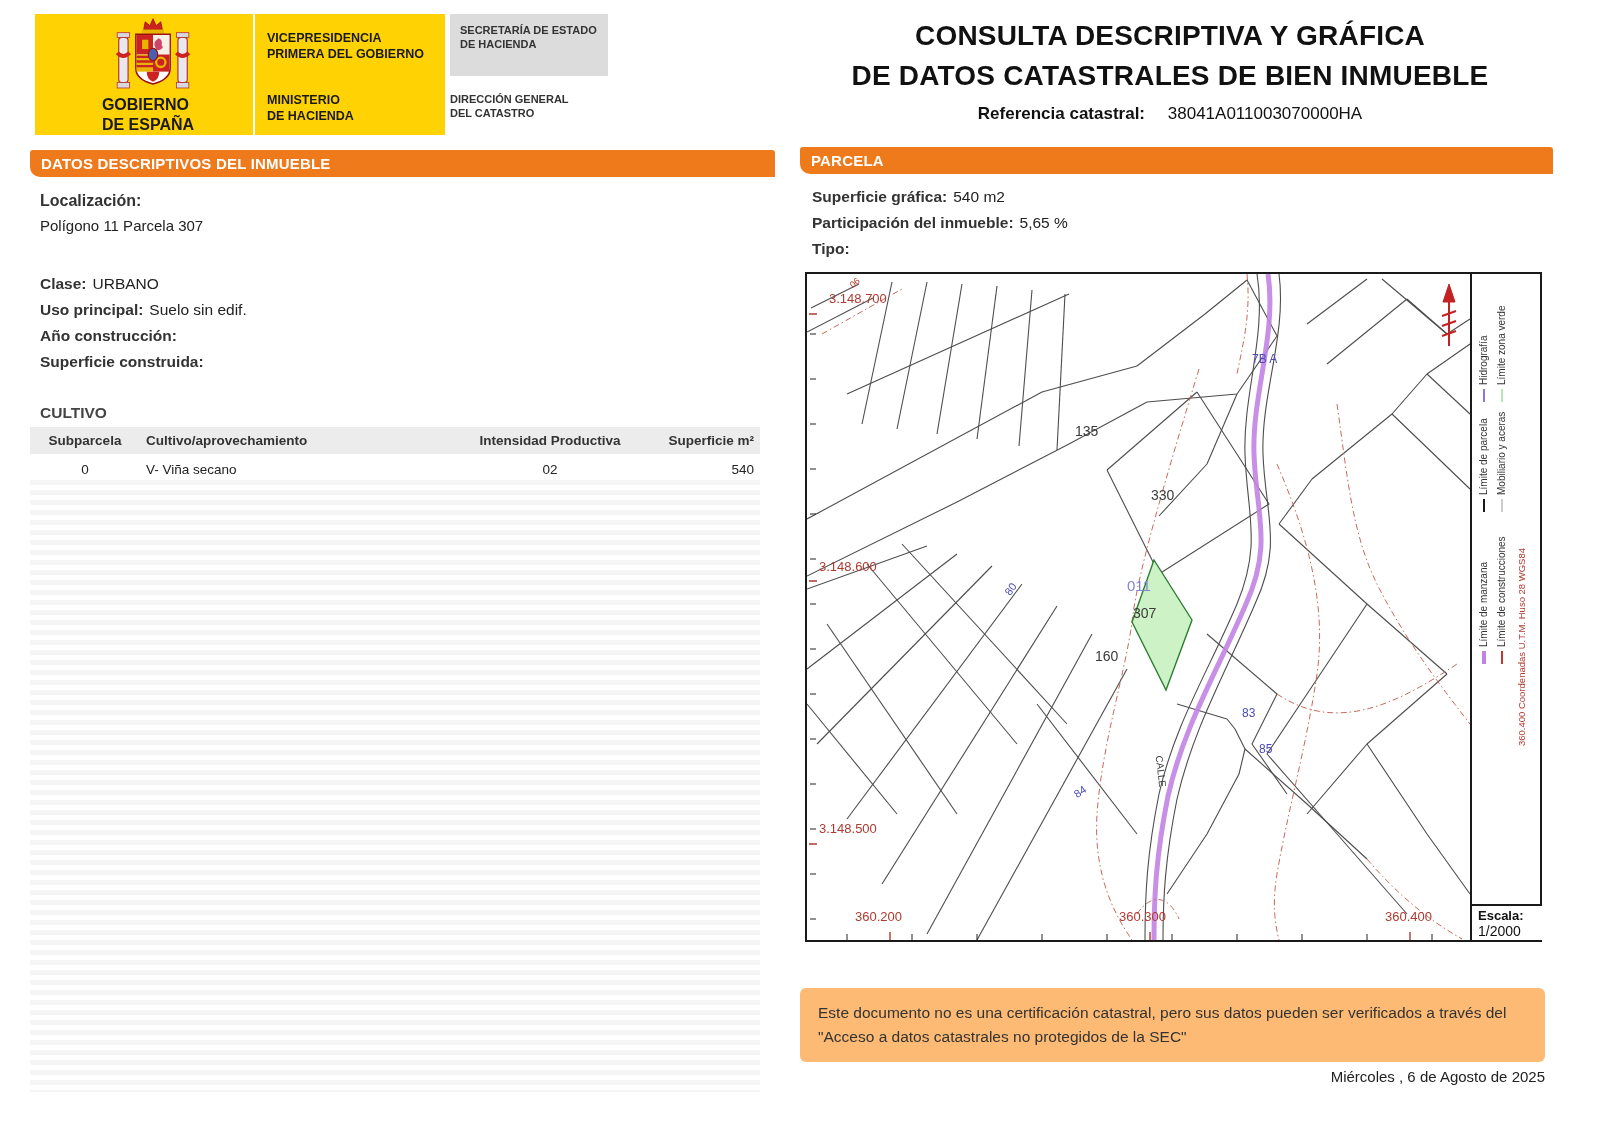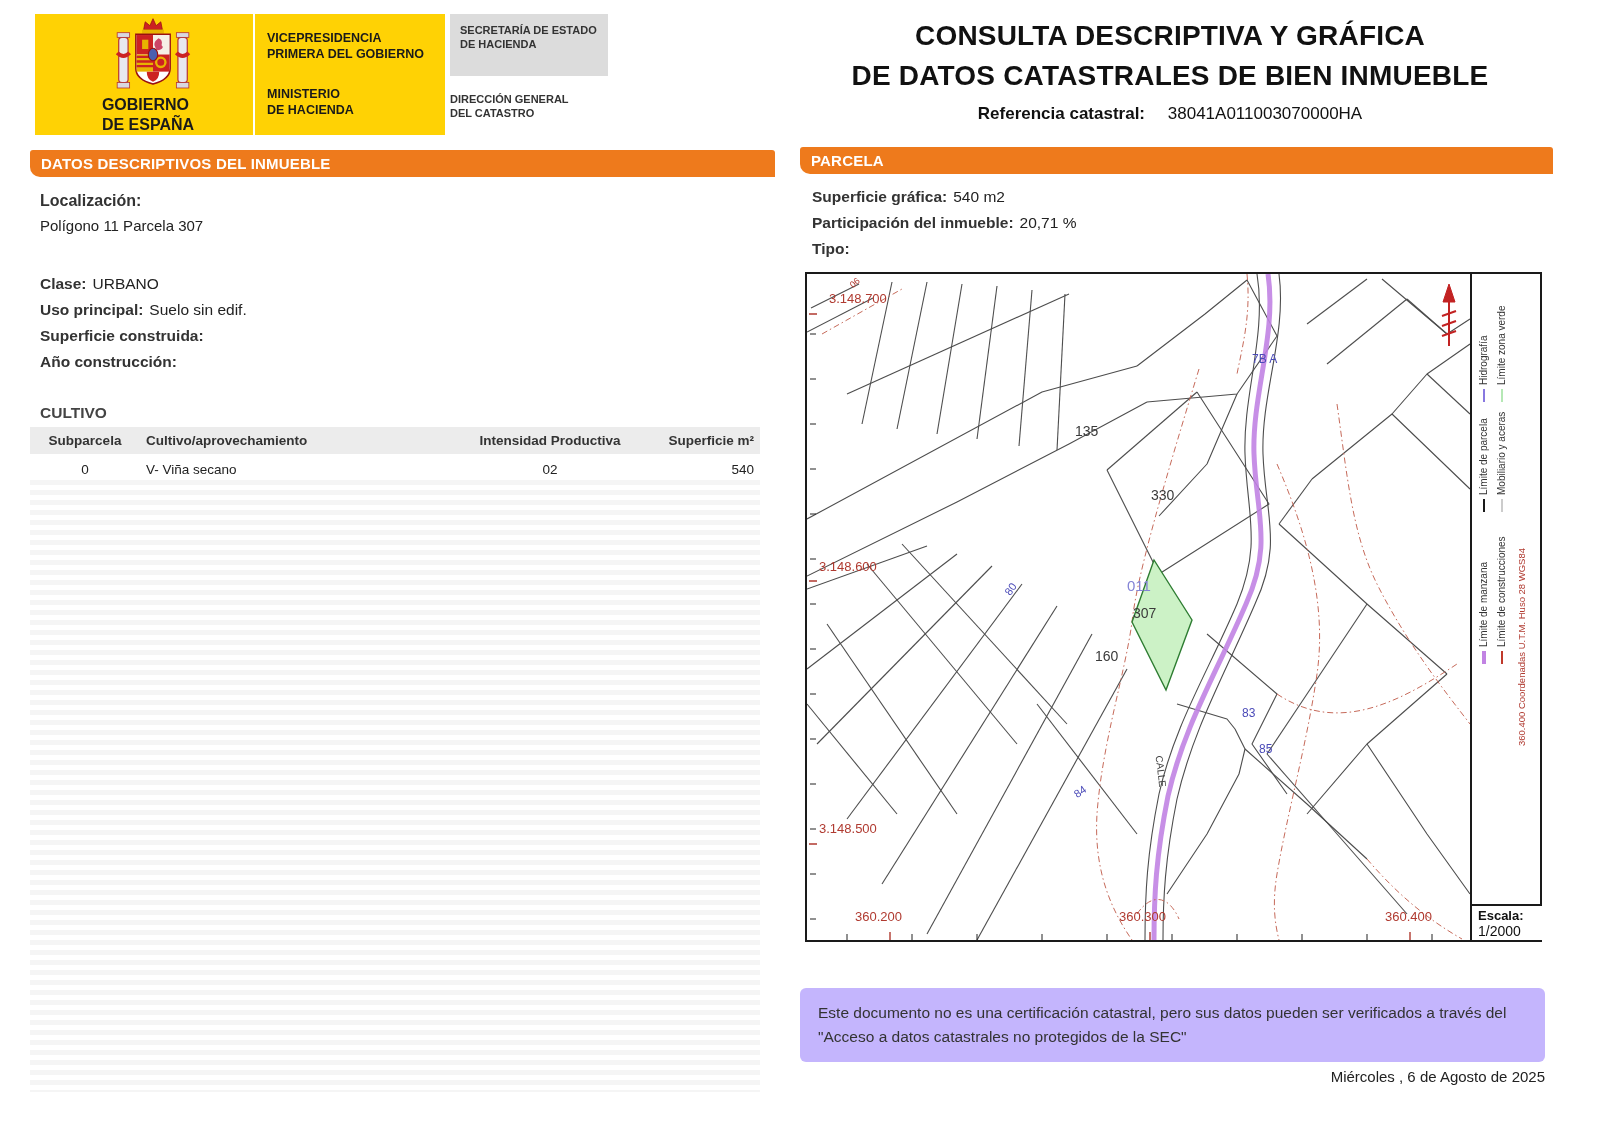--- a/index.html
+++ b/index.html
@@ -7,21 +7,21 @@
     font-family:"Liberation Sans", sans-serif; color:#222; overflow:hidden; position:relative; }
   .abs { position:absolute; }
 
   
   #logo { left:35px; top:14px; width:410px; height:121px; background:#ffd204; display:flex; }
   #logo .block1 { width:220px; height:100%; display:flex; align-items:center; border-right:2px solid #fff;flex-direction:column; }
   #logo .coat { width:96px; height:104px; margin-left:18px; }
   #logo .gob { font-weight:bold; font-size:16px; line-height:20px; color:#1a1a1a; margin-left:8px; }
   #logo .block2 { flex:1; padding:16px 0 0 12px; }
   #logo .block2 .t { font-weight:bold; font-size:12.5px; line-height:16px; color:#1a1a1a; white-space:pre-line; }
-  #logo .block2 .t2 { margin-top:24px; }
+  #logo .block2 .t2 { margin-top:30px; }
   #secbox { left:450px; top:14px; width:158px; height:62px; background:#dcdcdc; padding:9px 4px 0 10px; }
   #secbox .t, #dirbox .t { font-size:11px; line-height:14px; color:#333; font-weight:bold; white-space:pre-line; }
   #dirbox { left:450px; top:92px; width:170px; }
 
   #titleblock { left:810px; top:16px; width:720px; text-align:center; }
   #titleblock .l1, #titleblock .l2 { font-weight:bold; font-size:28px; line-height:40px; color:#111; letter-spacing:0.2px; }
   #refline { margin-top:8px; font-size:17px; }
   #refline .lab { font-weight:bold; color:#111; }
   #refline .val { margin-left:18px; color:#111; }
 
@@ -63,21 +63,21 @@
     transform-origin:0 0; transform:rotate(-90deg); display:flex; align-items:center; gap:4px; }
   .vleg .sw { display:inline-block; width:13px; height:2px; }
   .vleg .sw.thick { height:4px; }
   #coordsnote { font-size:9.5px; color:#b03a30; }
   #escalabox { position:absolute; left:663px; top:630px; width:72px; height:36px;
     border-top:2px solid #1a1a1a; border-left:2px solid #1a1a1a; background:#fff; padding:2px 0 0 6px; }
   #escalabox .el { font-weight:bold; font-size:13px; color:#111; }
   #escalabox .ev { font-size:14px; color:#111; }
 
   
-  #disclaimer { left:800px; top:988px; width:745px; min-height:72px; background:#c4b5fd;
+  #disclaimer { left:800px; top:988px; width:745px; min-height:72px; background:#fdba74;
     border-radius:6px; padding:13px 18px; font-size:15.5px; line-height:24px; color:#333; }
   #dateline { left:800px; top:1068px; width:745px; text-align:right; font-size:15px; color:#222; }
 </style>
 </head>
 <body>
 
 <div id="logo" class="abs">
   <div class="block1">
     <svg class="coat" viewBox="0 0 96 104">
 
@@ -136,22 +136,22 @@
 </div>
 
 <div id="band-left" class="abs band">DATOS DESCRIPTIVOS DEL INMUEBLE</div>
 
 <div id="leftcol" class="abs">
   <div id="loc-title">Localización:</div>
   <div class="locline">Polígono 11 Parcela 307</div>
   <div id="clasegrp">
     <div class="fl"><b>Clase:</b><span class="v">URBANO</span></div>
     <div class="fl"><b>Uso principal:</b><span class="v">Suelo sin edif.</span></div>
+    <div class="fl"><b>Año construcción:</b><span class="v"></span></div>
     <div class="fl"><b>Superficie construida:</b><span class="v"></span></div>
-    <div class="fl"><b>Año construcción:</b><span class="v"></span></div>
   </div>
 </div>
 
 <div id="cultivo-title" class="abs">CULTIVO</div>
 <table id="cultivo" class="abs">
   <thead>
       <tr id="cultivo-head">
         <th class="c0">Subparcela</th>
         <th class="c1">Cultivo/aprovechamiento</th>
         <th class="c2">Intensidad Productiva</th>
@@ -166,21 +166,21 @@
         <td class="c3">540</td>
       </tr>
     </tbody>
 </table>
 <div id="stripes" class="abs"></div>
 
 <div id="band-right" class="abs band">PARCELA</div>
 
 <div id="parcfields" class="abs">
   <div class="fl"><b>Superficie gráfica:</b><span class="v">540 m2</span></div>
-  <div class="fl"><b>Participación del inmueble:</b><span class="v">20,71 %</span></div>
+  <div class="fl"><b>Participación del inmueble:</b><span class="v">5,65 %</span></div>
   <div class="fl"><b>Tipo:</b><span class="v"></span></div>
 </div>
 
 <div id="map" class="abs">
   <svg id="mapsvg" width="733" height="666" viewBox="0 0 733 666">
     <g stroke="#4d4d4d" stroke-width="1.1" fill="none" stroke-linejoin="round">
 
       <path d="M4,34 L52,10"></path>
         <path d="M0,58 L66,24"></path>
 

